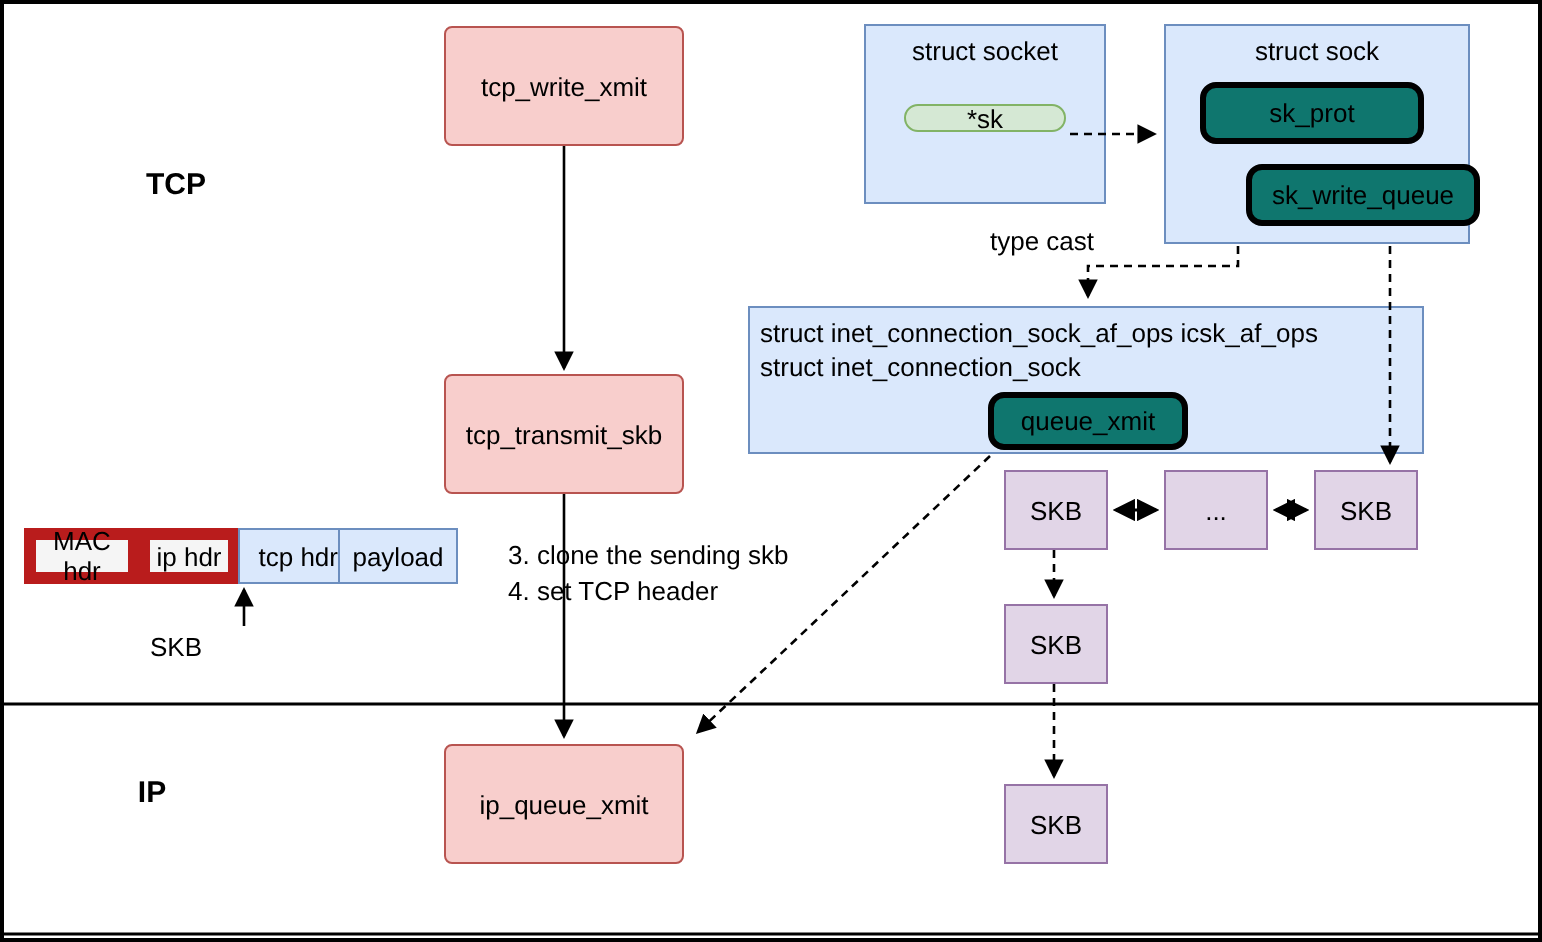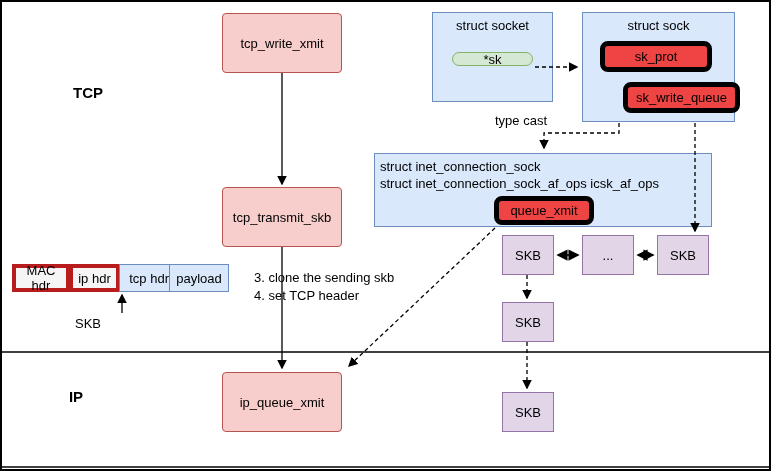--- a/index.html
+++ b/index.html
@@ -16,23 +16,23 @@
   .node {
     position:absolute;
     display:flex; align-items:center; justify-content:center;
     box-sizing:border-box;
     font-size:13px; line-height:15px; text-align:center;
     z-index:1;
   }
   .red    { background:#f8cecc; border:1px solid #b85450; border-radius:4px; }
   .bluebx { background:#dae8fc; border:1px solid #6c8ebf; }
   .green  { background:#d5e8d4; border:1px solid #82b366; border-radius:8px; }
-  .yellow { background:#ef4444; border:5px solid #000000; border-radius:8px; }
+  .yellow { background:#0f766e; border:3px solid #000000; border-radius:8px; }
   .purple { background:#e1d5e7; border:1px solid #9673a6; }
-  .gray   { background:#f5f5f5; border:4px solid #b91c1c; }
+  .gray   { background:#f5f5f5; border:6px solid #b91c1c; }
   .container-title {
     position:absolute; top:5px; left:0; right:0;
     text-align:center; font-size:13px;
   }
   .inet-text {
     position:absolute; top:4px; left:5px; right:2px;
     text-align:left; font-size:13px; line-height:17px;
     white-space:nowrap;
   }
   .label {
@@ -111,22 +111,22 @@
   </div>
   <div class="node yellow" style="left:598px; top:39px; width:112px; height:31px;">
     <span>sk_prot</span>
   </div>
   <div class="node yellow" style="left:621px; top:80px; width:117px; height:31px;justify-content:center;">
     <span>sk_write_queue</span>
   </div>
 
   <div class="node bluebx" style="left:372px; top:151px; width:338px; height:74px;">
     <div class="inet-text">
+      <div>struct inet_connection_sock_af_ops icsk_af_ops</div>
       <div>struct inet_connection_sock</div>
-      <div>struct inet_connection_sock_af_ops icsk_af_ops</div>
     </div>
   </div>
   <div class="node yellow" style="left:492px; top:194px; width:100px; height:29px;">
     <span>queue_xmit</span>
   </div>
 
   <div class="node purple" style="left:500px; top:233px; width:52px; height:40px;">
     <span>SKB</span>
   </div>
   <div class="node purple" style="left:580px; top:233px; width:52px; height:40px;">

